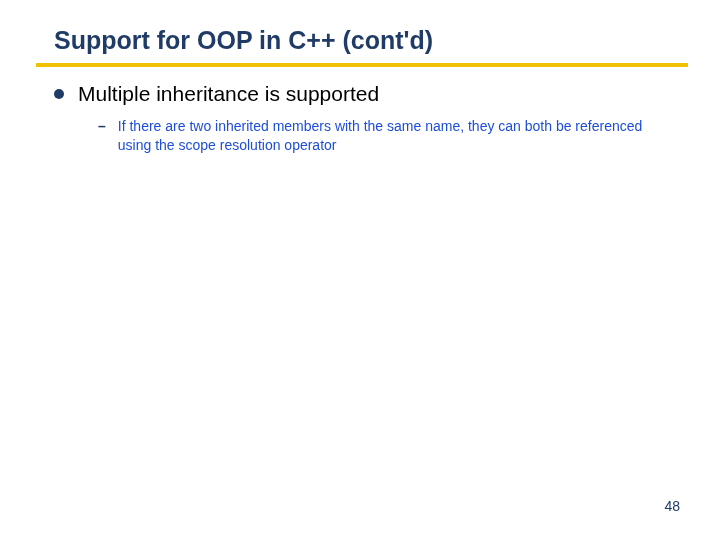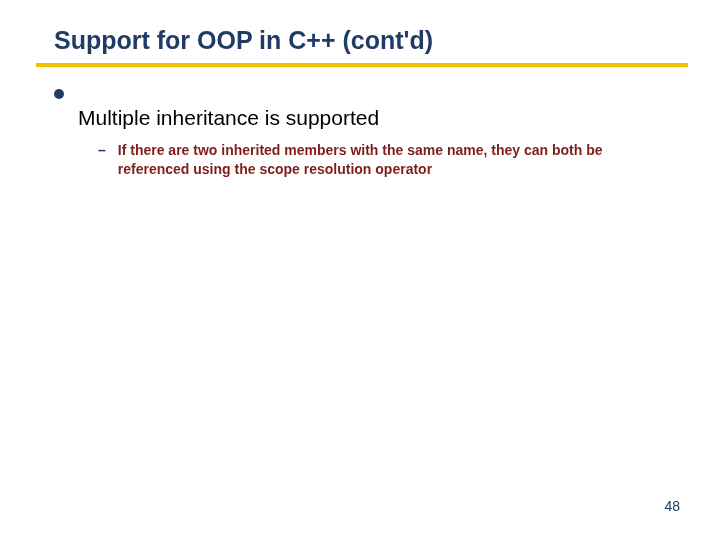--- a/index.html
+++ b/index.html
@@ -42,40 +42,39 @@
     border-radius: 50%;
     background: #1f3b66;
     margin-top: 8px;
     margin-right: 14px;
     flex: 0 0 auto;
   }
   .bullet-text {
     font-size: 21px;
     color: #000000;
     line-height: 1.25;
-    margin-top: 24px;
   }
   .sub {
     margin-top: 10px;
     margin-left: 44px;
     display: flex;
     align-items: flex-start;
   }
   .dash-icon {
     color: #1f3b66;
     font-weight: bold;
     font-size: 14px;
     margin-right: 12px;
     line-height: 1.35;
     flex: 0 0 auto;
   }
   .sub-text {
     font-size: 14px;
-    font-weight: bold;
-    color: #7f1d1d;
+    font-weight: normal;
+    color: #1d4ed8;
     line-height: 1.35;
     max-width: 560px;
   }
   .page-num {
     position: absolute;
     right: 40px;
     bottom: 26px;
     font-size: 14px;
     color: #1f3b66;
   }

